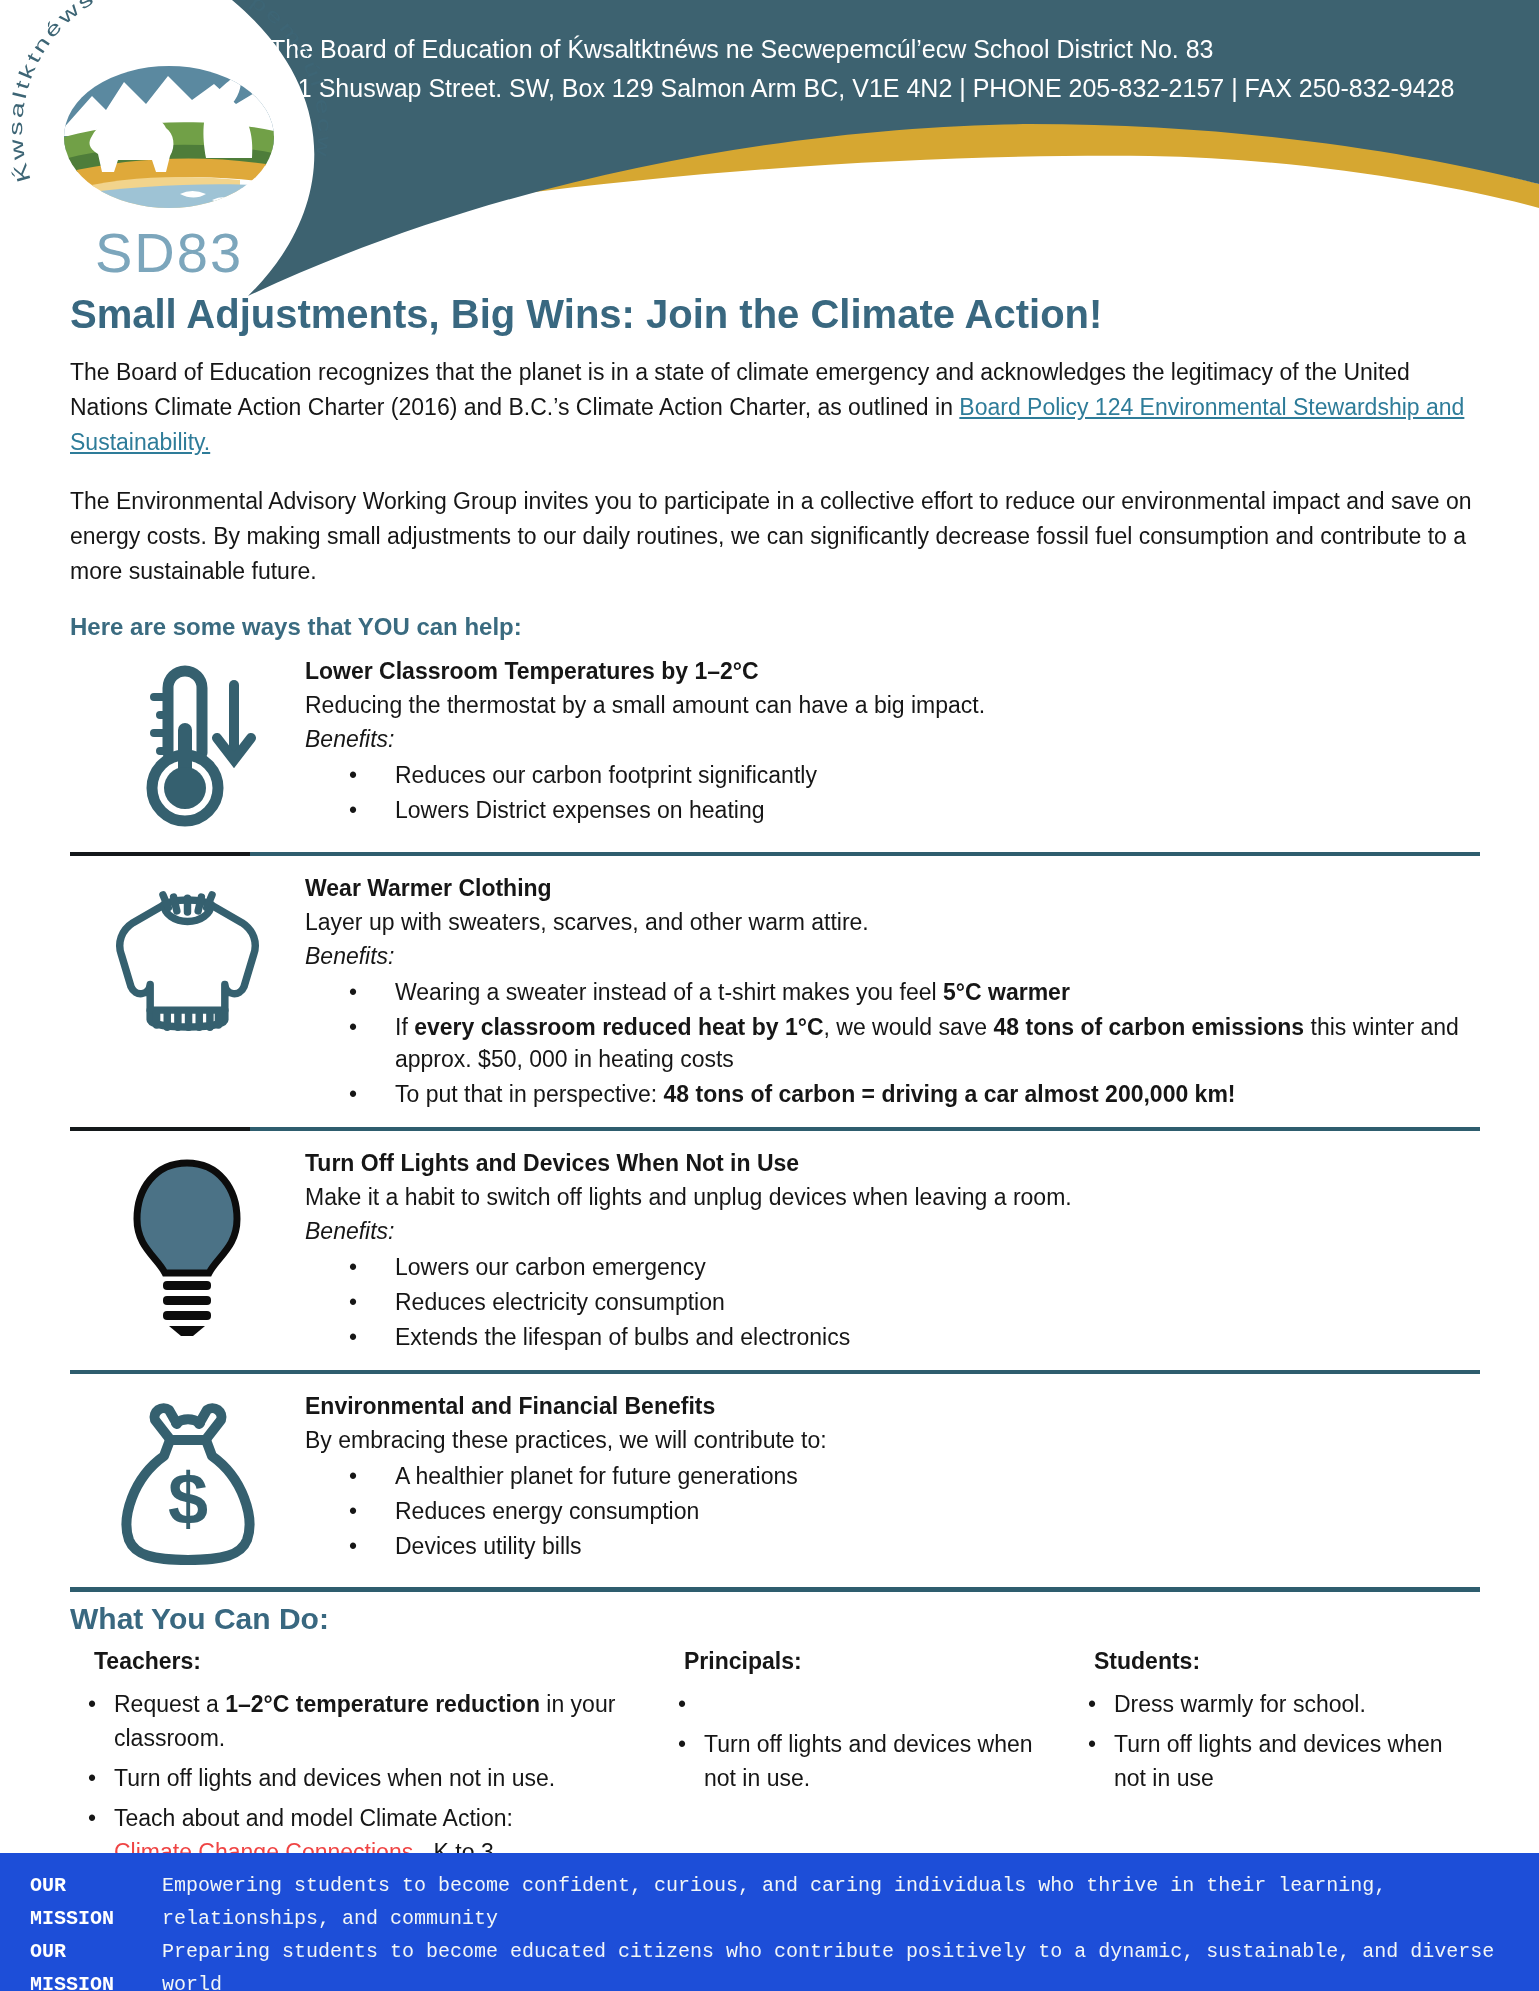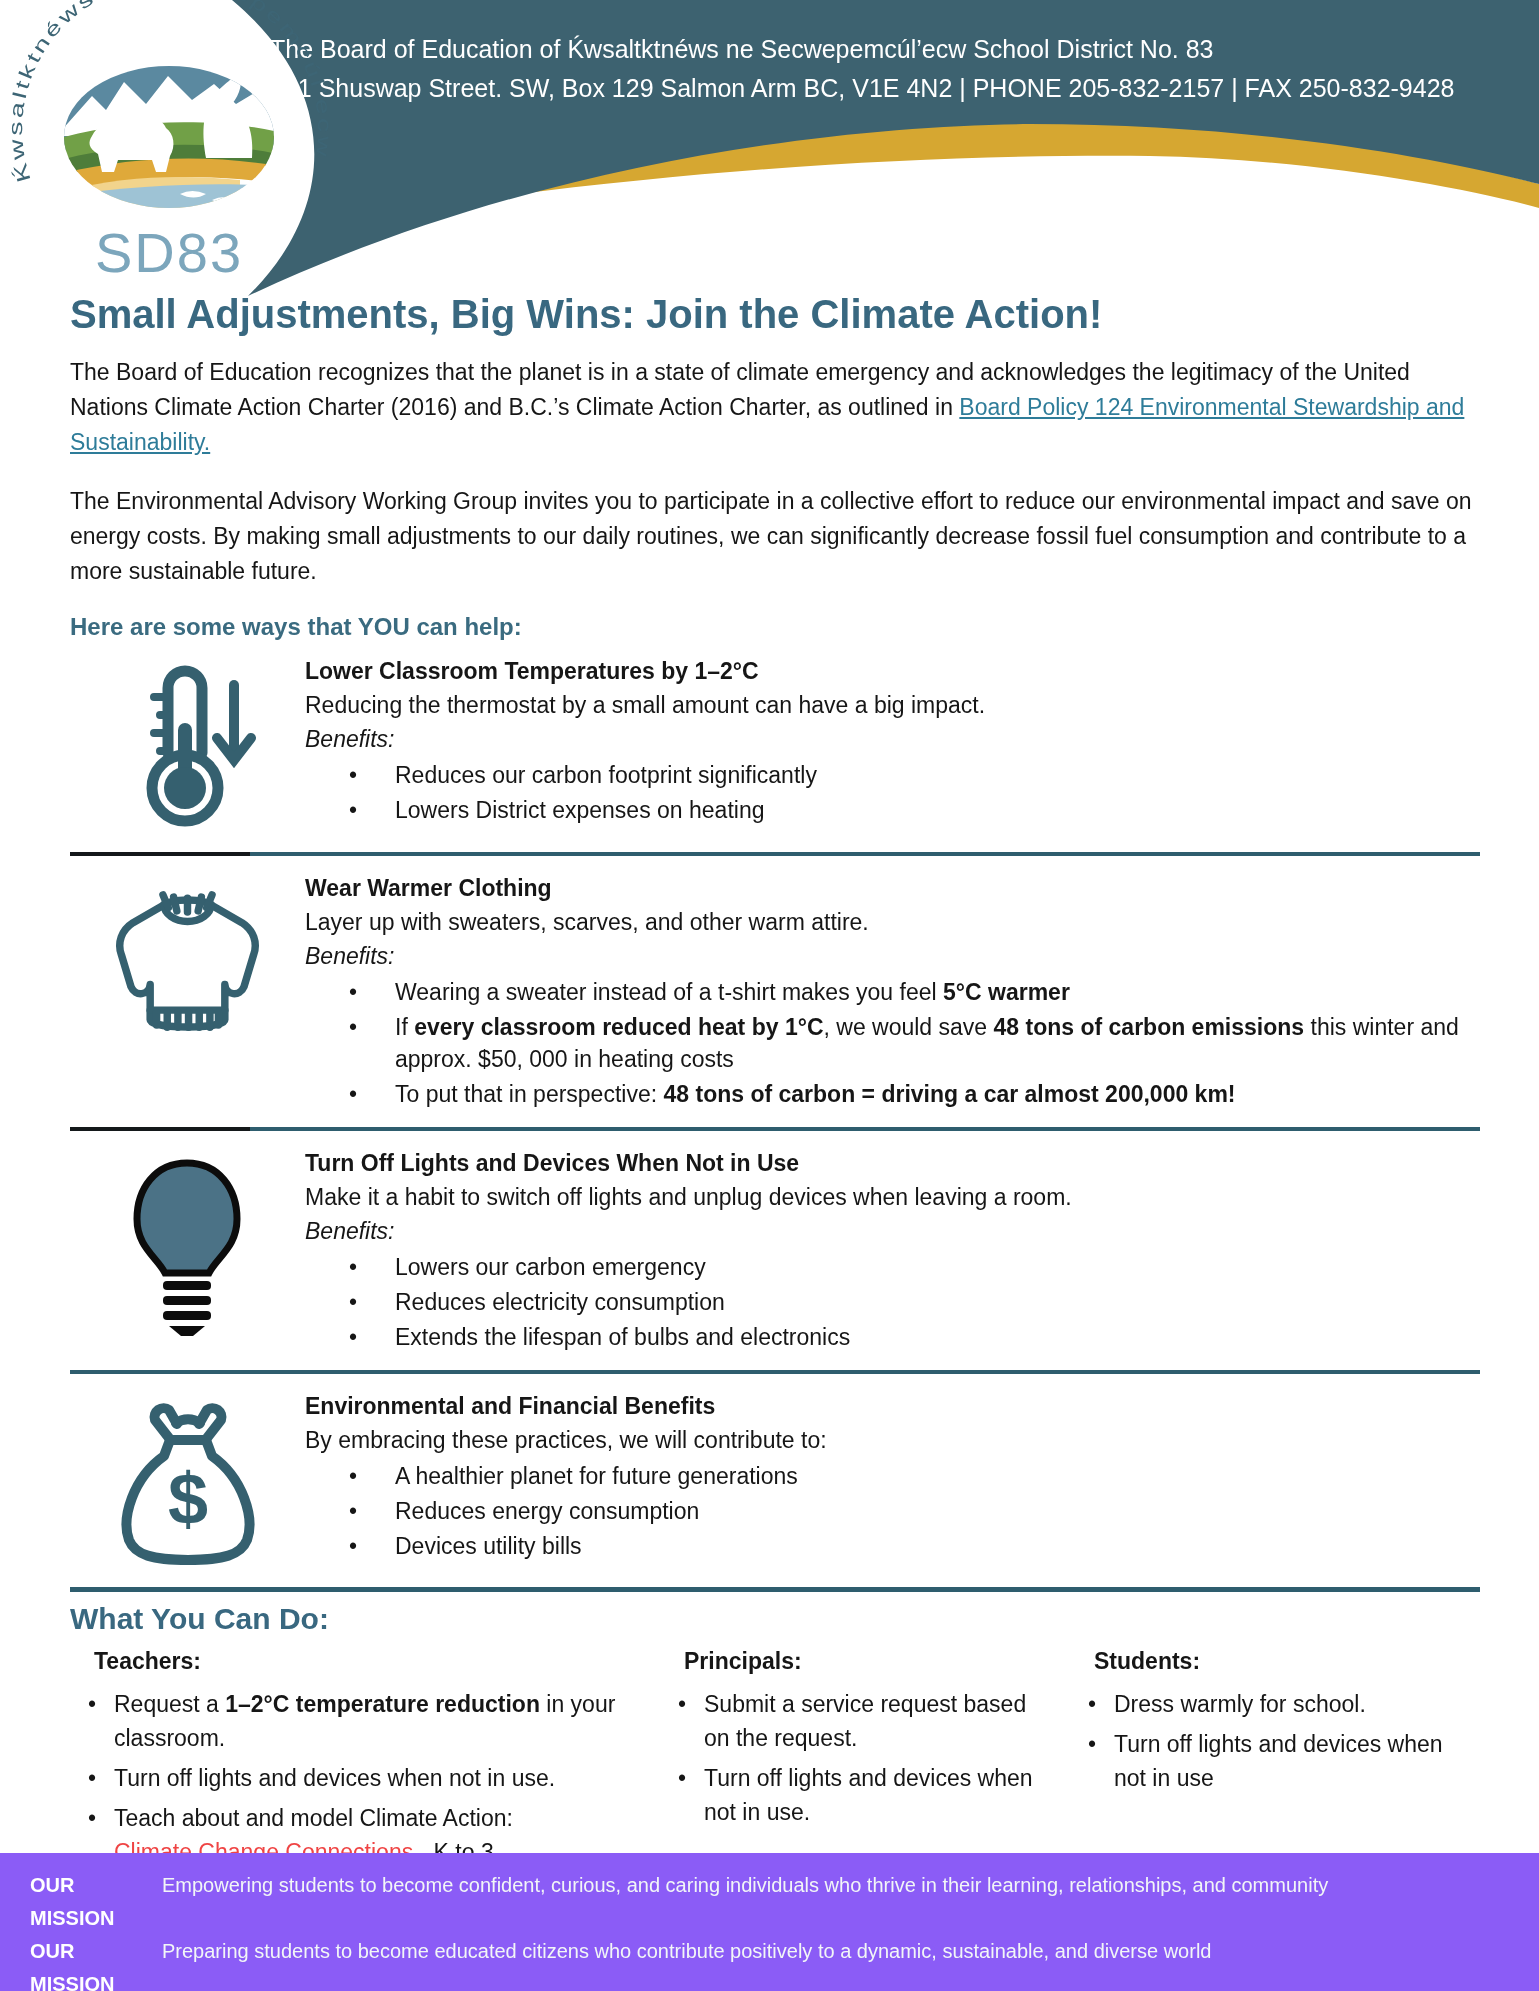--- a/index.html
+++ b/index.html
@@ -27,21 +27,21 @@
   .divider{height:4px;margin:10px 0 10px 0;background:#2e5d6e;}
   .divider.black-teal{background:linear-gradient(90deg,#14181a 0,#14181a 180px,#2e5d6e 180px,#2e5d6e 100%);}
   .divider.teal-thick{height:5px;}
   .what-heading{font-size:30px;font-weight:bold;color:#396880;margin:10px 0 12px 0;}
   .cols{display:grid;grid-template-columns:560px 380px 1fr;column-gap:30px;}
   .col-header{font-size:23px;font-weight:bold;margin:0 0 12px 24px;}
   .c-row{display:flex;font-size:23px;line-height:34px;margin-bottom:6px;}
   .c-dot{width:44px;flex:none;text-align:center;}
   .c-txt{flex:1;padding-right:4px;}
   .closing{font-size:27px;font-weight:bold;color:#396880;text-align:center;margin-top:20px;}
-  .footer{position:absolute;left:0;bottom:0;width:1539px;height:138px;background:#8b5cf6;}
+  .footer{position:absolute;left:0;bottom:0;width:1539px;height:138px;background:#1d4ed8;font-family:Liberation Mono, monospace;}
   .f-rows{padding:16px 0 0 30px;}
   .f-row{display:flex;color:#f2f6f7;font-size:20px;line-height:33px;}
   .f-label{width:132px;flex:none;font-weight:bold;color:#ffffff;}
   .f-text{flex:1;padding-right:6px;}
 </style>
 </head>
 <body>
 
 <svg class="hdr-svg" width="1539" height="315" viewBox="0 0 1539 315">
 
@@ -232,21 +232,20 @@
         </div>
         <div class="c-row">
           <span class="c-dot">•</span>
           <span class="c-txt"><span>Teach about and model Climate Action:</span><br><a class="blue-link">Climate Change Connections</a><span> - K to 3</span><br><a class="blue-link">Local Lessons for A Cool Climate</a><span> - Secondary</span></span>
         </div>
       </div>
       <div>
         <div class="col-header">Principals:</div>
         <div class="c-row">
           <span class="c-dot">•</span>
-          <span class="c-txt"><span>Submit a service request based on the request.</span></span>
         </div>
         <div class="c-row">
           <span class="c-dot">•</span>
           <span class="c-txt"><span>Turn off lights and devices when not in use.</span></span>
         </div>
       </div>
       <div>
         <div class="col-header">Students:</div>
         <div class="c-row">
           <span class="c-dot">•</span>

